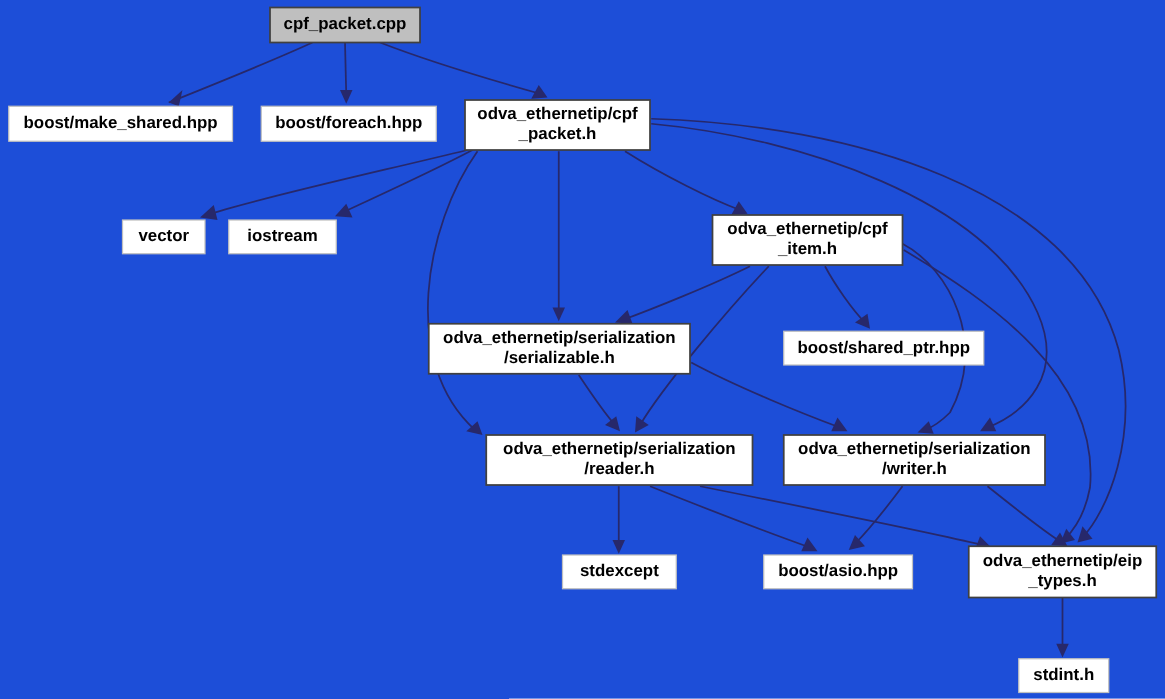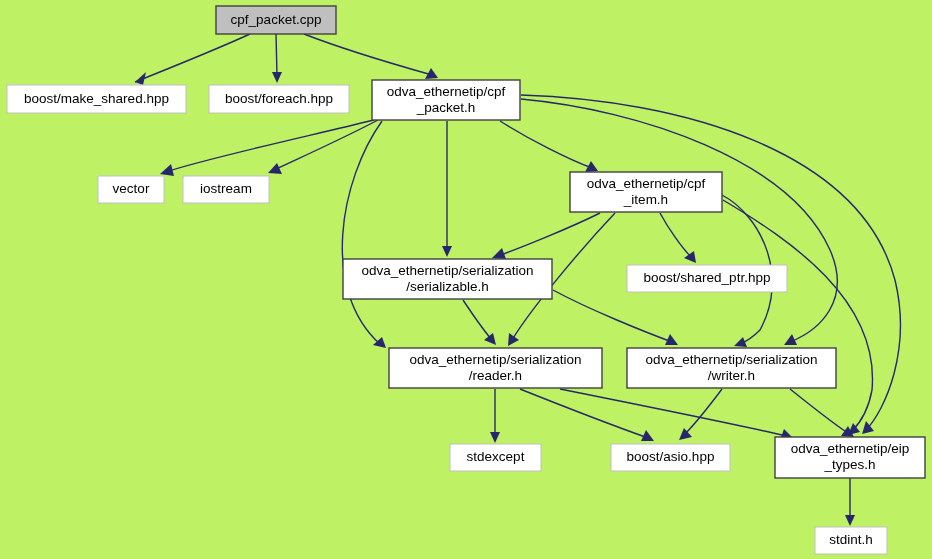--- a/index.html
+++ b/index.html
@@ -4,23 +4,24 @@
 <style>
   html, body {
     margin: 0;
     padding: 0;
     background: #ffffff;
   }
   #graph-root {
     position: relative;
     width: 932px;
     height: 559px;
-    background: #bef264;
+    background: #1d4ed8;
     font-family: "Liberation Sans", sans-serif;
     overflow: hidden;
+    font-weight: bold;
   }
   svg#dep-graph {
     display: block;
     width: 932px;
     height: 559px;
   }
   .node-box {
     fill: #ffffff;
     stroke: #c0c0c0;
     stroke-width: 1;

